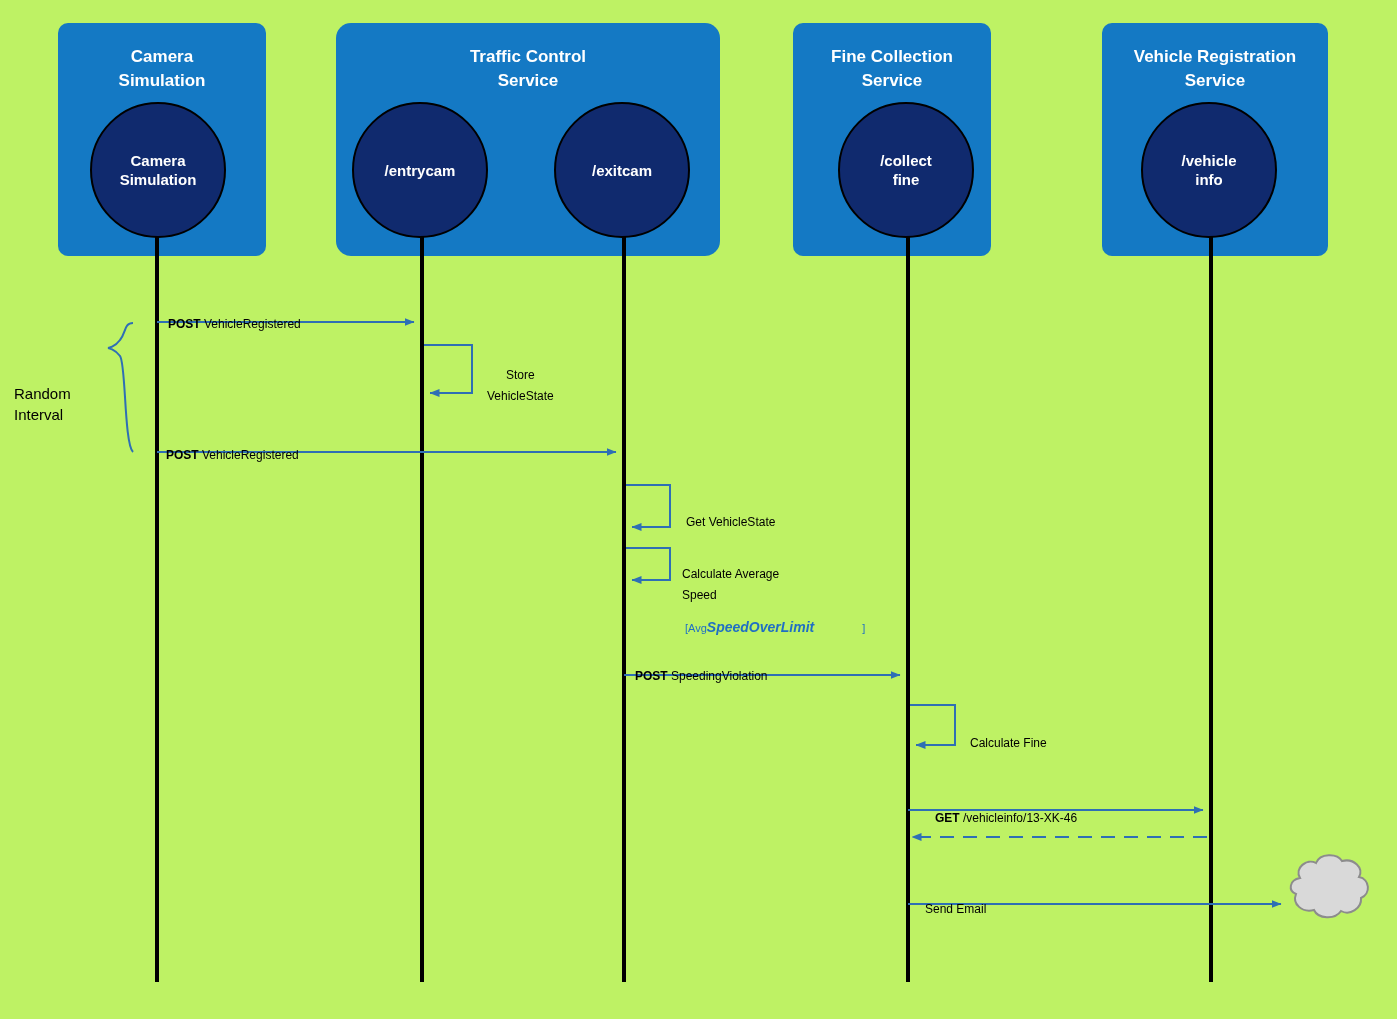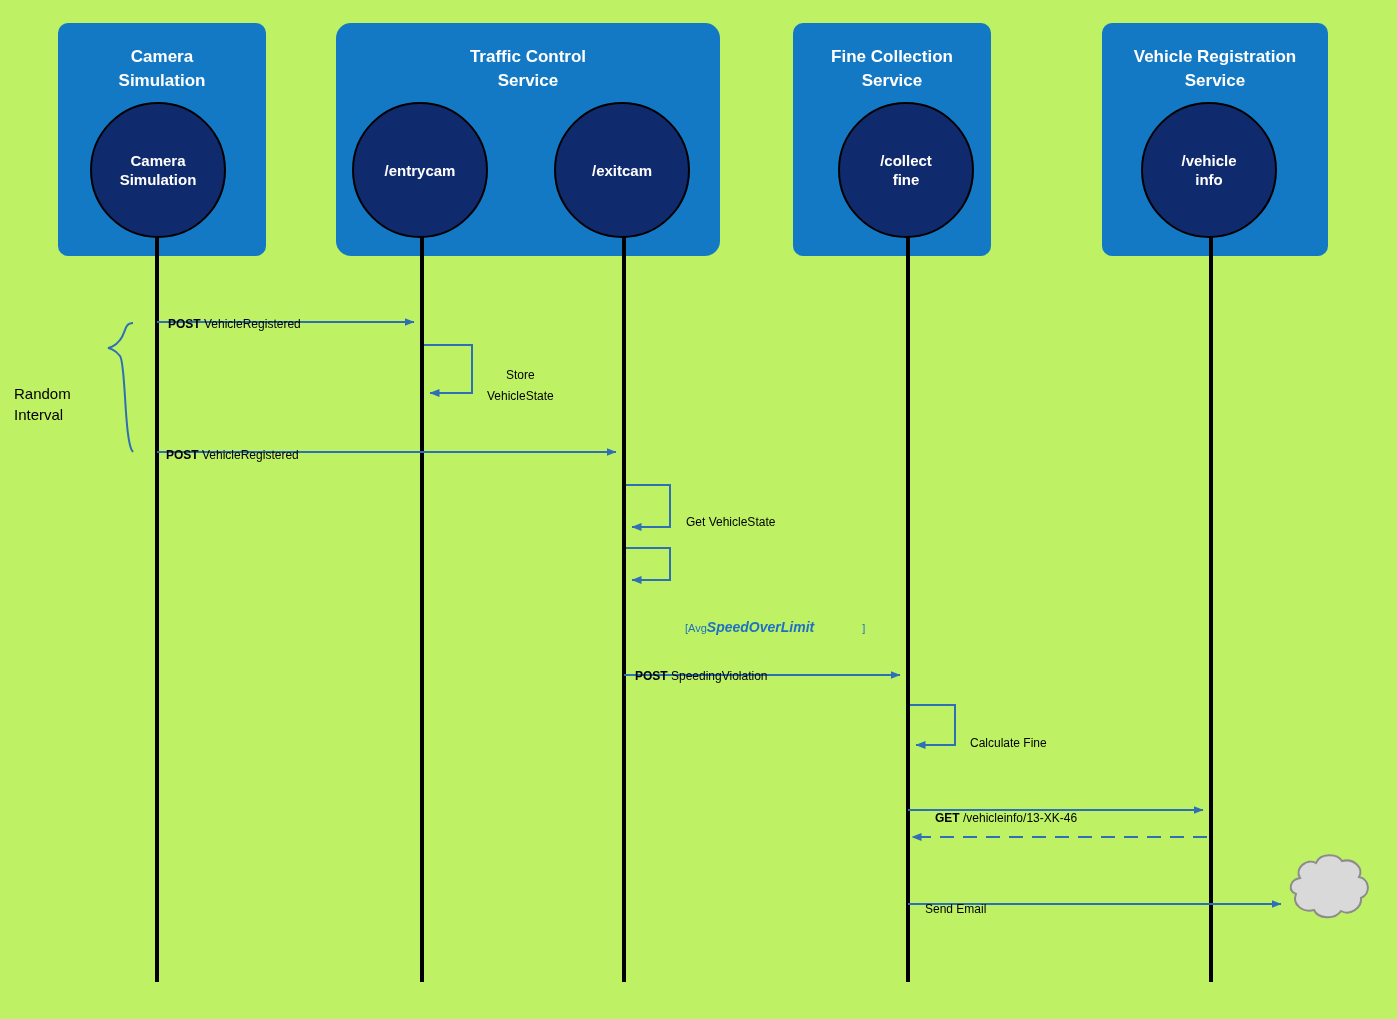--- a/index.html
+++ b/index.html
@@ -211,20 +211,24 @@
   </div>
 
   <div class="msg-label" style="left:166px; top:424px;">
     <b>POST</b><span> VehicleRegistered</span>
   </div>
 
   <div class="msg-label" style="left:686px; top:491px;">
     <span>Get VehicleState</span>
   </div>
 
+  <div class="msg-label" style="left:682px; top:543px;">
+    <span>Calculate Average
+Speed</span>
+  </div>
 
   <div class="cond-label" style="left:637px; top:618px;">
     <span class="small">[Avg</span><span>SpeedOverLimit</span><span class="small">]</span>
   </div>
 
   <div class="msg-label" style="left:635px; top:645px;">
     <b>POST</b><span> SpeedingViolation</span>
   </div>
 
   <div class="msg-label" style="left:970px; top:712px;">

